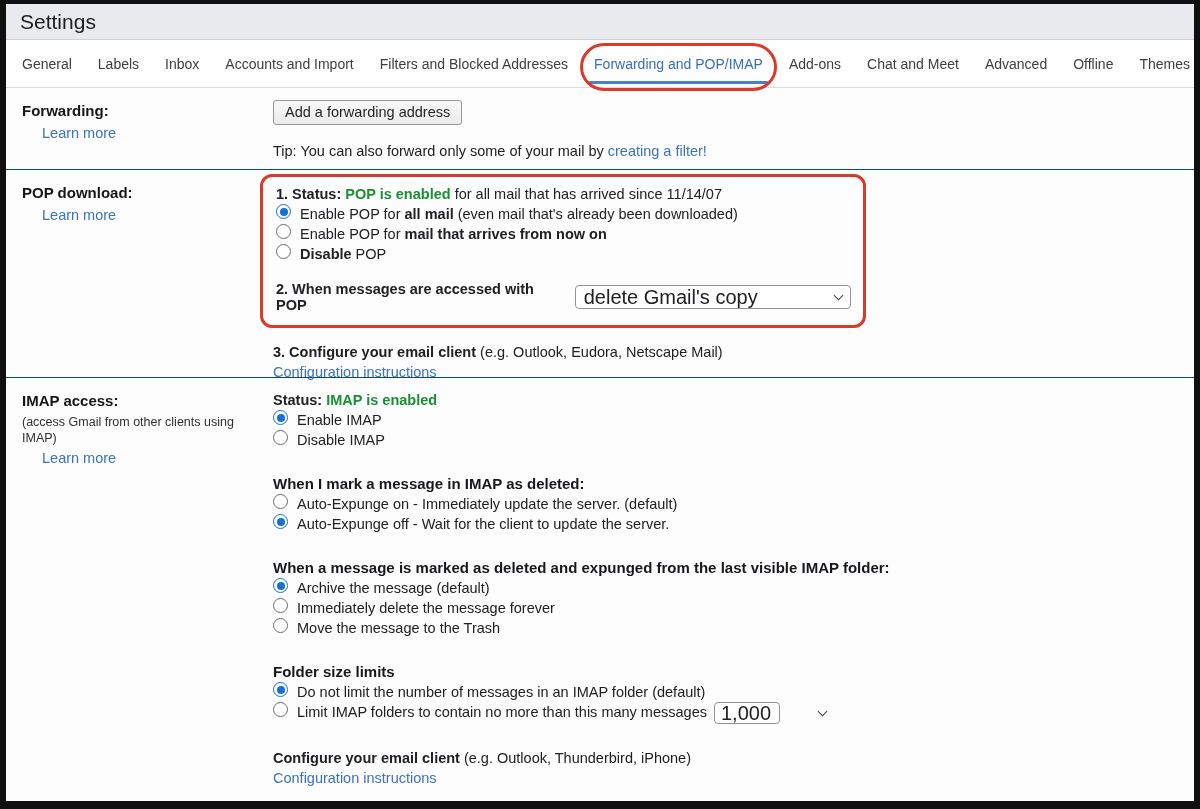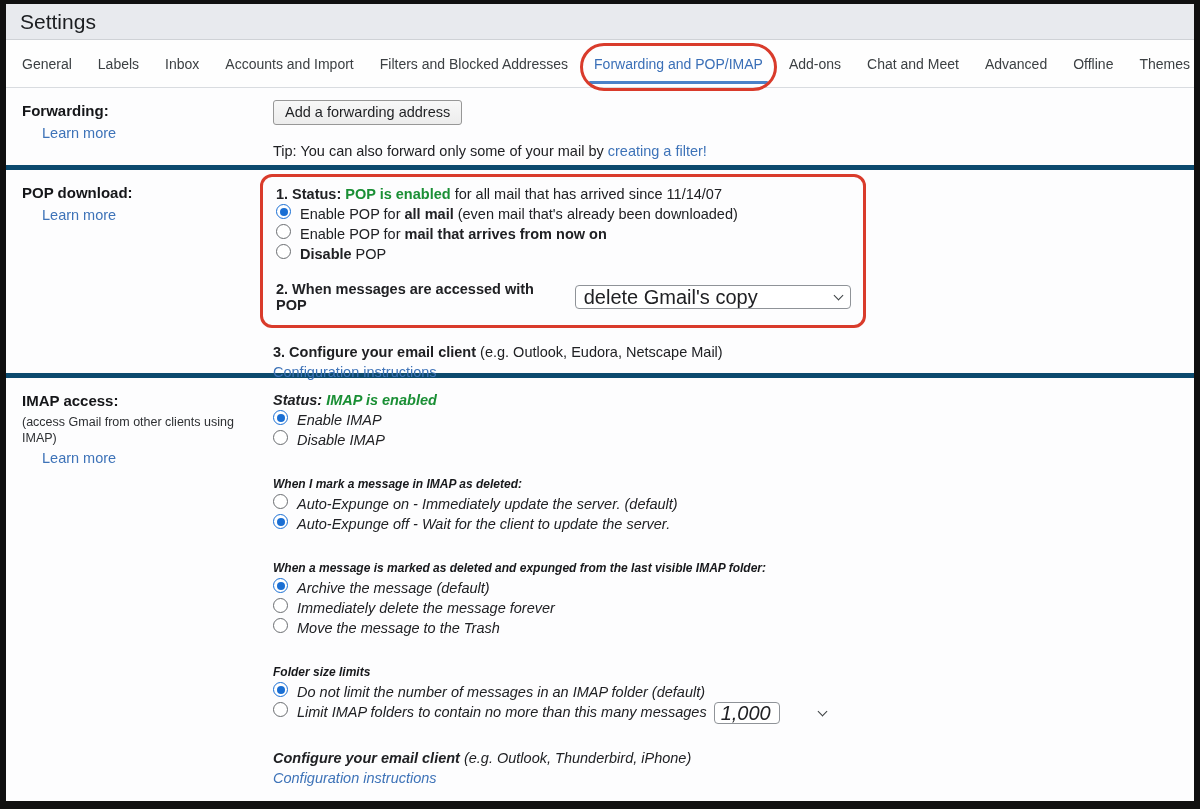--- a/index.html
+++ b/index.html
@@ -27,21 +27,21 @@
   .tab.active { color: #3a6fb7; }
   .tab .underline {
     position: absolute; left: -5px; right: -5px; bottom: 3px; height: 3px;
     background: #4a82c8; border-radius: 1px;
   }
   .tab .oval {
     position: absolute; top: 3px; bottom: -4px; left: -14px; right: -14px;
     border: 3px solid #d93b2b; border-radius: 24px; pointer-events: none; z-index: 5;
   }
   
-  .row { display: flex; border-bottom: 5px solid #0c4a6e; background: #fdfdfe; }
+  .row { display: flex; border-bottom: 1px solid #0c4a6e; background: #fdfdfe; }
   .row.last { border-bottom: none; }
   .col-left { width: 267px; flex: none; padding: 13px 10px 0 16px; }
   .col-right { flex: 1; padding: 0 20px 0 0; position: relative; }
   .row-forwarding { height: 82px; }
   .row-forwarding .col-right { padding-top: 12px; }
   .row-pop { height: 208px; }
   .row-imap .col-right { padding-top: 12px; padding-bottom: 14px; }
 
   .sec-label { font-weight: bold; font-size: 15px; color: #151619; line-height: 20px; }
   .left-sub { font-size: 12.5px; color: #2e3033; margin-top: 3px; line-height: 16px; }
@@ -79,23 +79,23 @@
     height: 24px; padding: 0 8px; margin-left: 7px; font-size: 20px; cursor: pointer; gap: 40px;
   }
   .pop-select { width: 277px; }
   .small-select { width: 66px; height: 22px; padding: 0 6px; }
   .chev {
     width: 7px; height: 7px; border-right: 1.6px solid #3c4043; border-bottom: 1.6px solid #3c4043;
     transform: rotate(45deg); margin-left: 8px; margin-top: -3px; flex: none;
   }
   .configure { margin-top: 14px; }
 
-  .group { margin-top: 24px; font-style: italic; }
+  .group { margin-top: 24px; }
   .group:first-child { margin-top: 0; }
-  .group-heading { font-weight: bold; font-size: 12px; line-height: 20px; color: #17181b; }
+  .group-heading { font-weight: bold; font-size: 15px; line-height: 20px; color: #17181b; }
 </style>
 </head>
 <body>
 
 <div class="page">
 
   <div class="titlebar">
     <span>Settings</span>
   </div>
 

